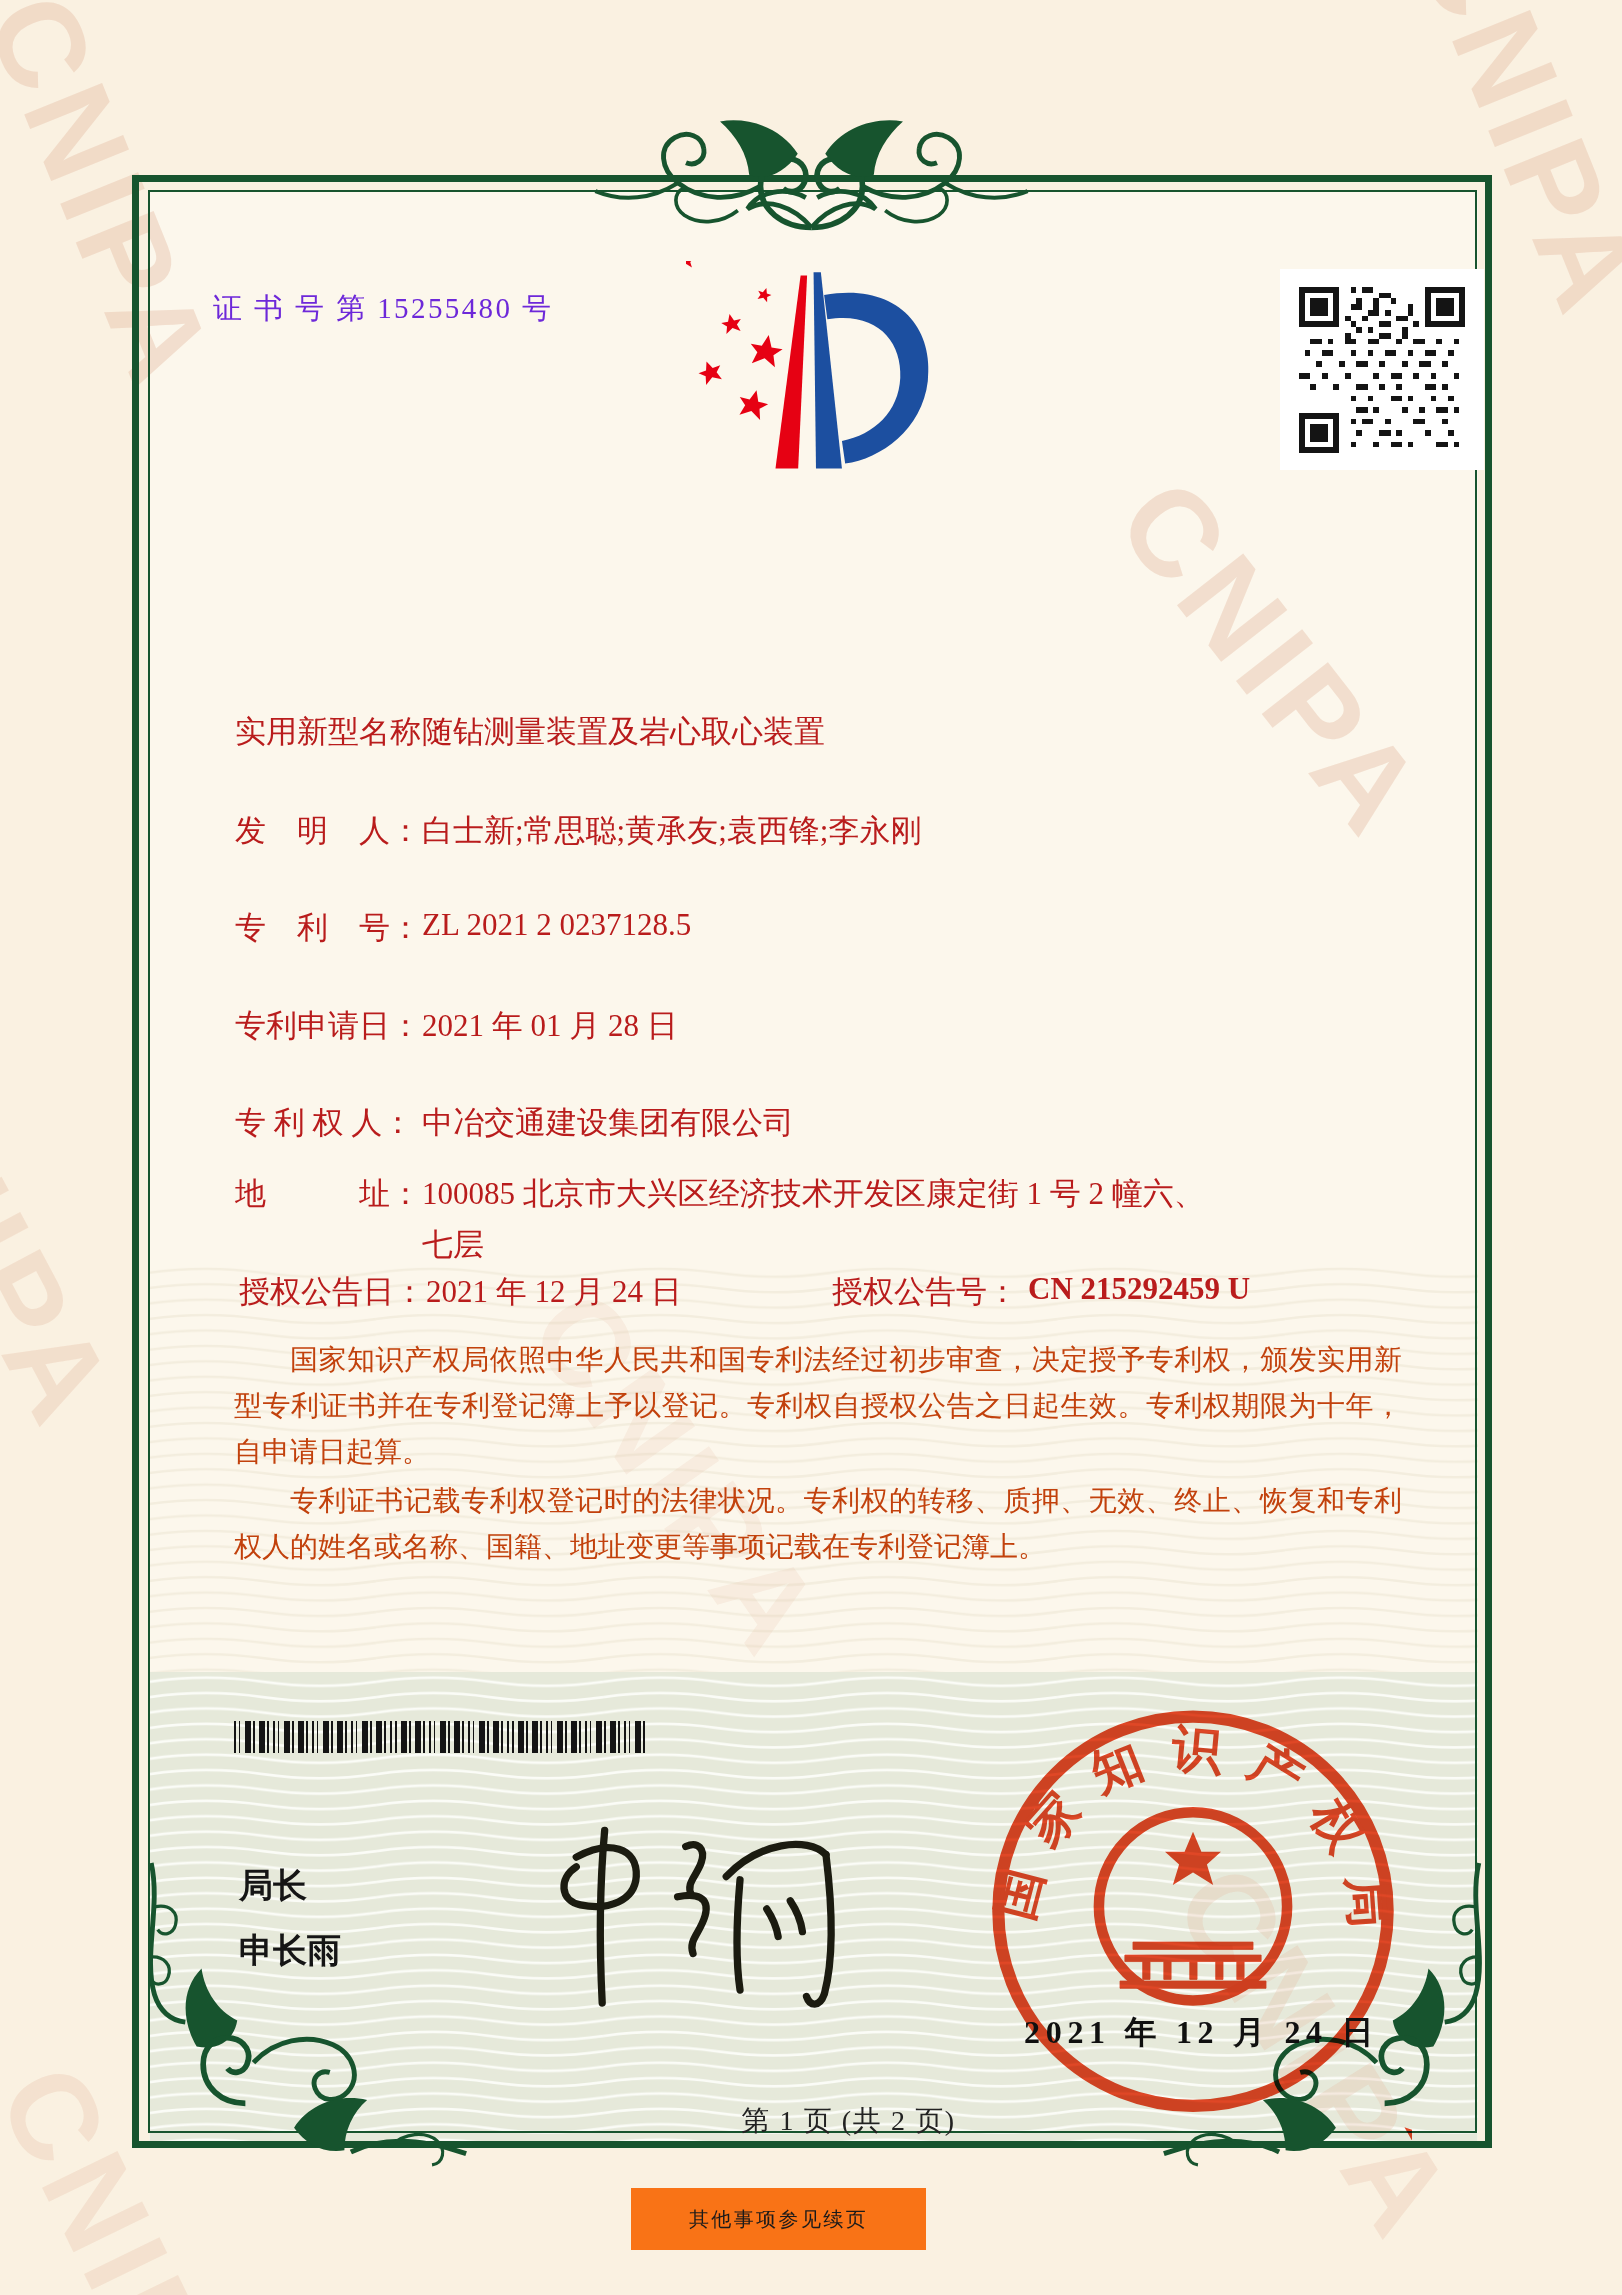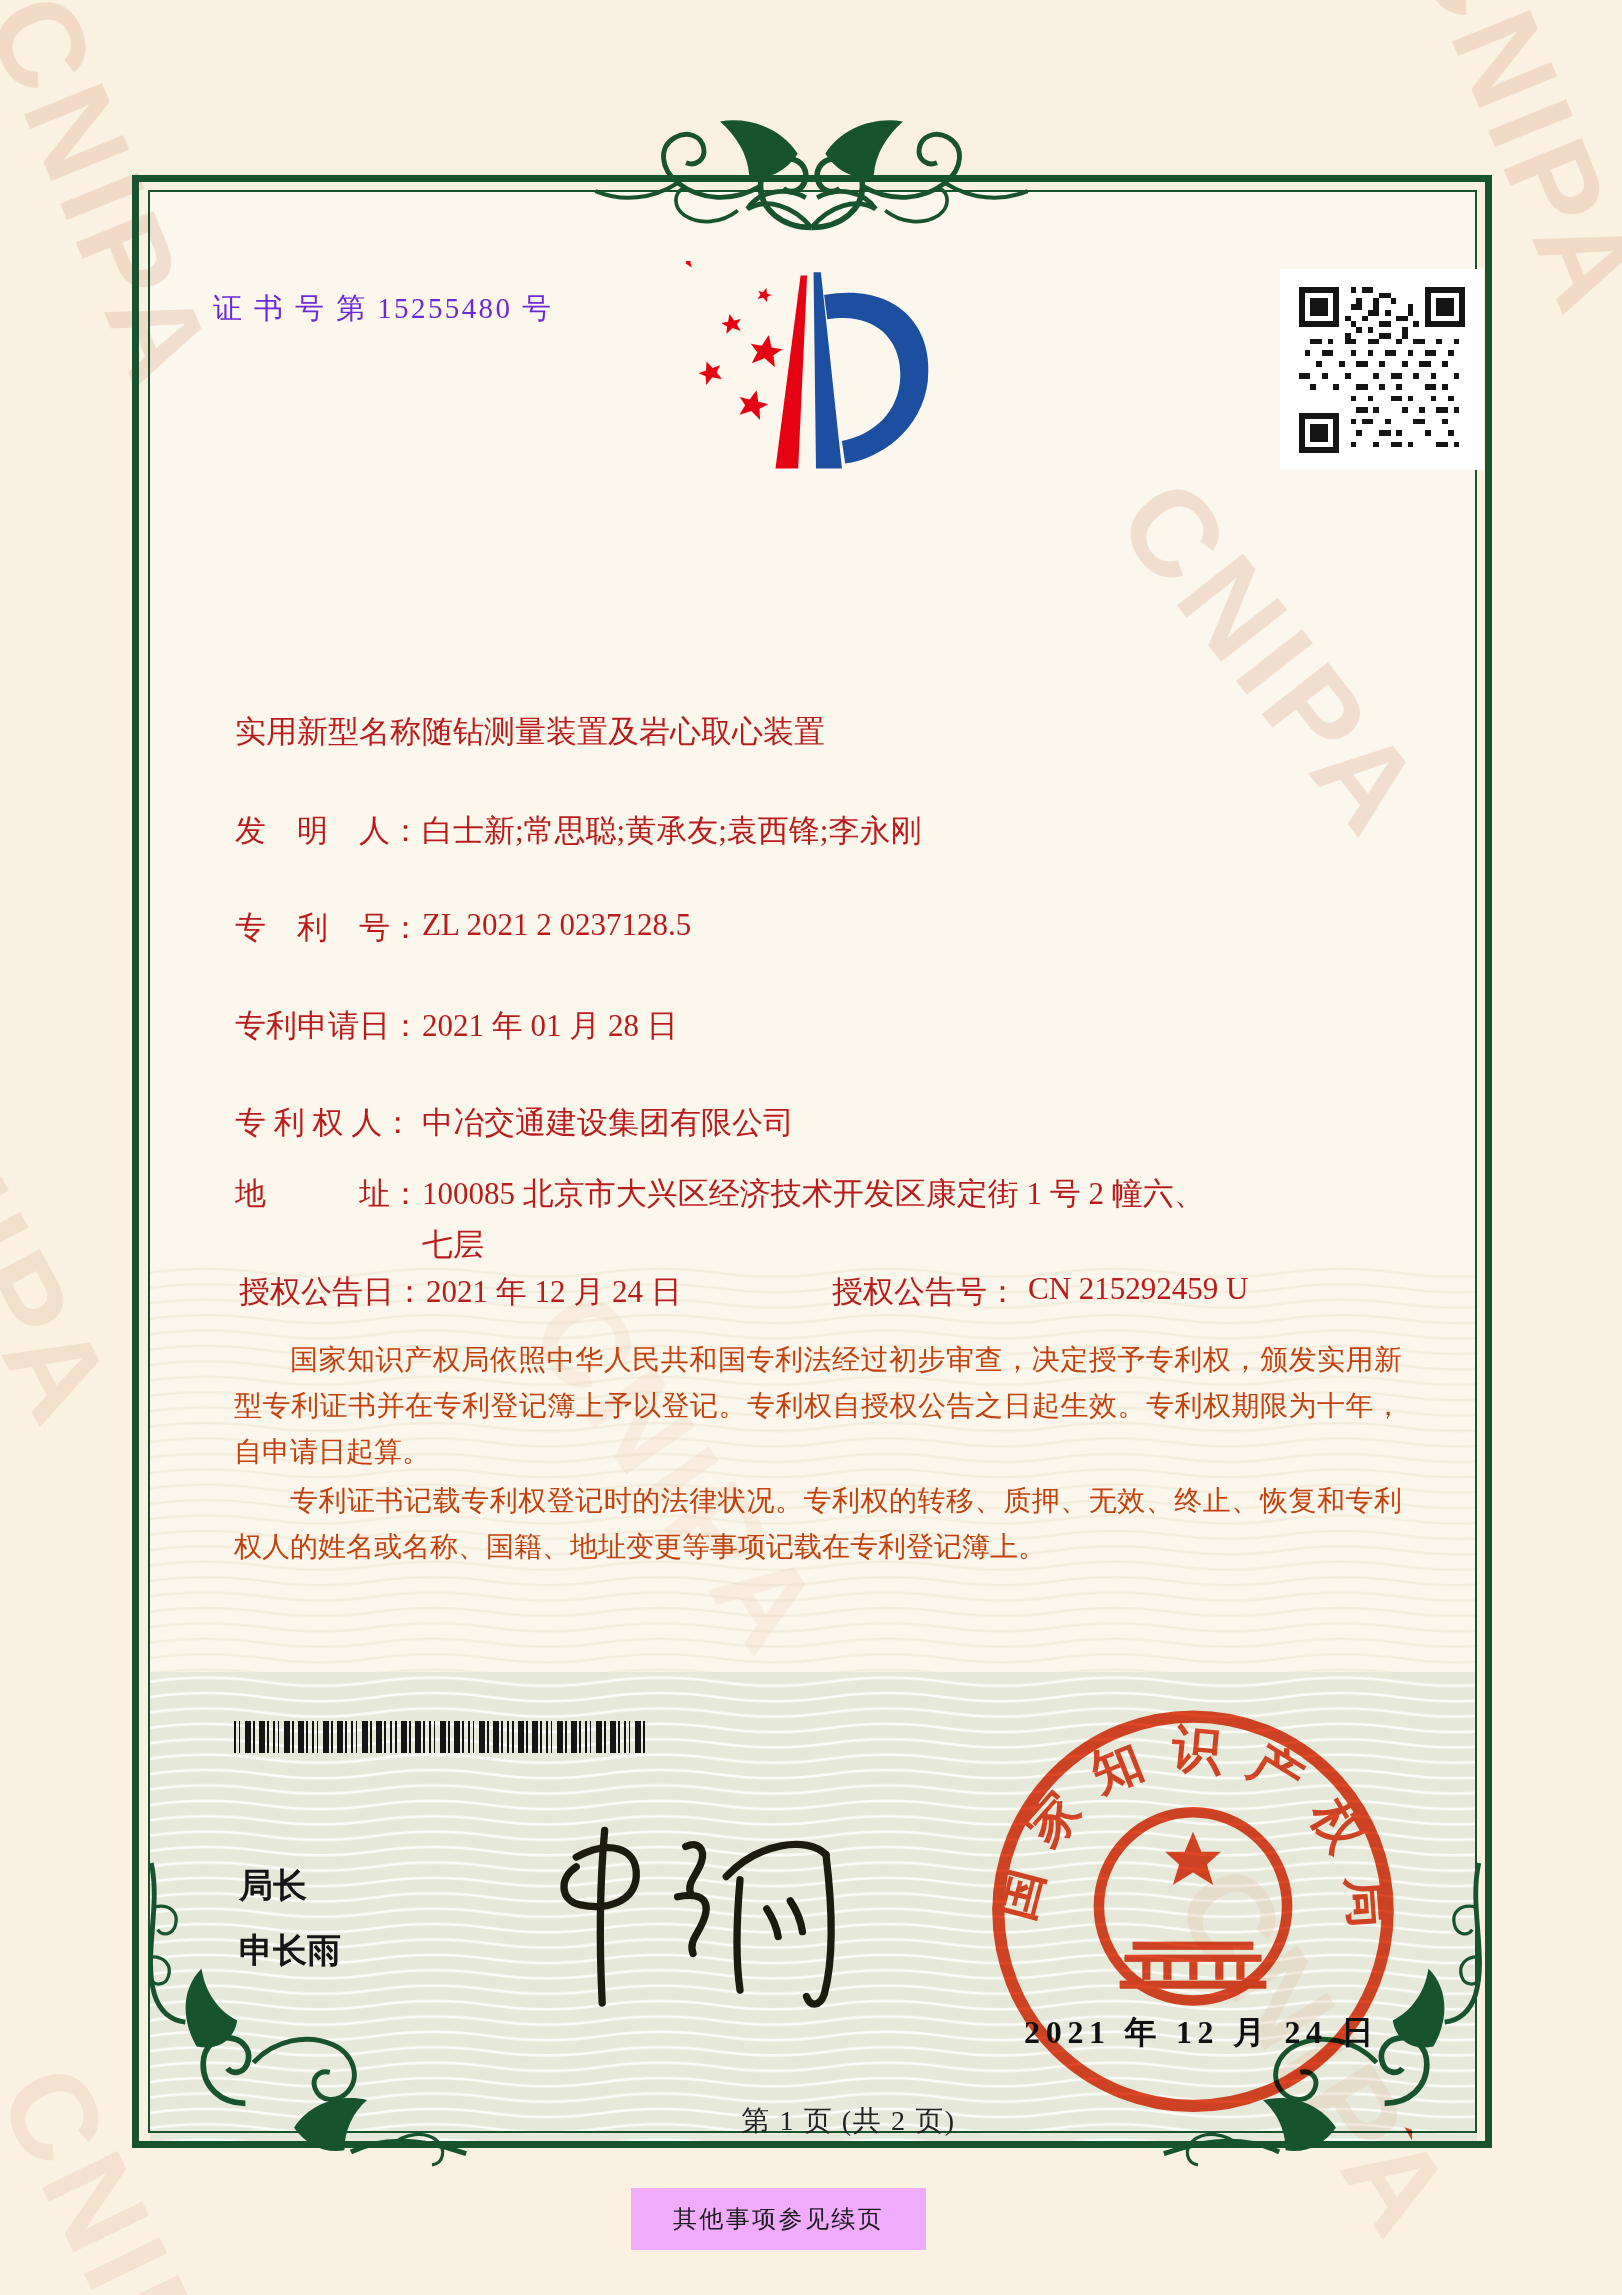--- a/index.html
+++ b/index.html
@@ -13,22 +13,22 @@
   .frame-inner{position:absolute;left:148px;top:190px;width:1325px;height:1939px;border:2.4px solid #17542e;}
   .certno{font-size:29px;letter-spacing:2.4px;color:#6d28d9;}
   .title{font-size:71px;font-weight:bold;letter-spacing:16px;color:#111;width:1623px;text-align:center;}
   .frow{font-size:31px;color:#b91c1c;white-space:nowrap;}
   .frow .lab{display:inline-block;}
   .frow .val{position:absolute;left:187px;top:0;}
   .body-p{width:1168px;font-size:28px;line-height:46px;color:#c2410c;text-align:justify;text-indent:2em;}
   .officer{font-size:34px;font-weight:bold;color:#151515;font-family:"Liberation Sans","DejaVu Sans",sans-serif;}
   .sealdate{font-size:32px;letter-spacing:5.7px;color:#101010;font-weight:bold;}
   .pageinfo{font-size:28px;letter-spacing:1.6px;color:#222;width:1623px;text-align:center;}
-  .contnote{position:absolute;left:631px;top:2188px;width:295px;height:62px;background:#f0abfc;
-            display:flex;align-items:center;justify-content:center;font-size:24px;letter-spacing:2.4px;color:#1a1a1a;}
+  .contnote{position:absolute;left:631px;top:2188px;width:295px;height:62px;background:#f97316;
+            display:flex;align-items:center;justify-content:center;font-size:20px;letter-spacing:2.4px;color:#1a1a1a;}
   .qrbox{position:absolute;left:1280px;top:269px;width:204px;height:201px;background:#ffffff;
          display:flex;align-items:center;justify-content:center;}
   .barcode{position:absolute;left:234px;top:1721px;width:412px;height:32px;
      background:repeating-linear-gradient(90deg,#141414 0 2.4px,rgba(0,0,0,0) 2.4px 4.9px,#141414 4.9px 6.5px,rgba(0,0,0,0) 6.5px 11.4px,#141414 11.4px 17px,rgba(0,0,0,0) 17px 19.5px,#141414 19.5px 21px,rgba(0,0,0,0) 21px 25px,#141414 25px 31px,rgba(0,0,0,0) 31px 33px,#141414 33px 35px,rgba(0,0,0,0) 35px 39px);}
   .seal-wrap{position:absolute;left:974px;top:1702px;width:438px;height:438px;mix-blend-mode:multiply;opacity:.93;}
 </style>
 </head>
 <body>
 
 <div id="page">
@@ -158,21 +158,21 @@
   </div>
   <div class="abs frow" style="left:422px;top:1224px;">
     <span>七层</span>
   </div>
   <div class="abs frow" style="left:219px;top:1271px;margin-left:20px;">
     <span class="lab">授权公告日：</span>
     <span class="val">2021 年 12 月 24 日</span>
   </div>
   <div class="abs frow" style="left:832px;top:1271px;">
     <span class="lab">授权公告号：</span>
-    <span class="val" style="left:196px;">CN 215292459 U</span>
+    <span class="val" style="left:196px;font-weight:bold;">CN 215292459 U</span>
   </div>
 
   <div class="abs body-p" style="left:234px;top:1337px;">国家知识产权局依照中华人民共和国专利法经过初步审查，决定授予专利权，颁发实用新型专利证书并在专利登记簿上予以登记。专利权自授权公告之日起生效。专利权期限为十年，自申请日起算。</div>
   <div class="abs body-p" style="left:234px;top:1478px;">专利证书记载专利权登记时的法律状况。专利权的转移、质押、无效、终止、恢复和专利权人的姓名或名称、国籍、地址变更等事项记载在专利登记簿上。</div>
 
   <div class="barcode"></div>
 
   <div class="abs officer" style="left:239px;top:1863px;">局长</div>
   <div class="abs officer" style="left:239px;top:1928px;">申长雨</div>
 

